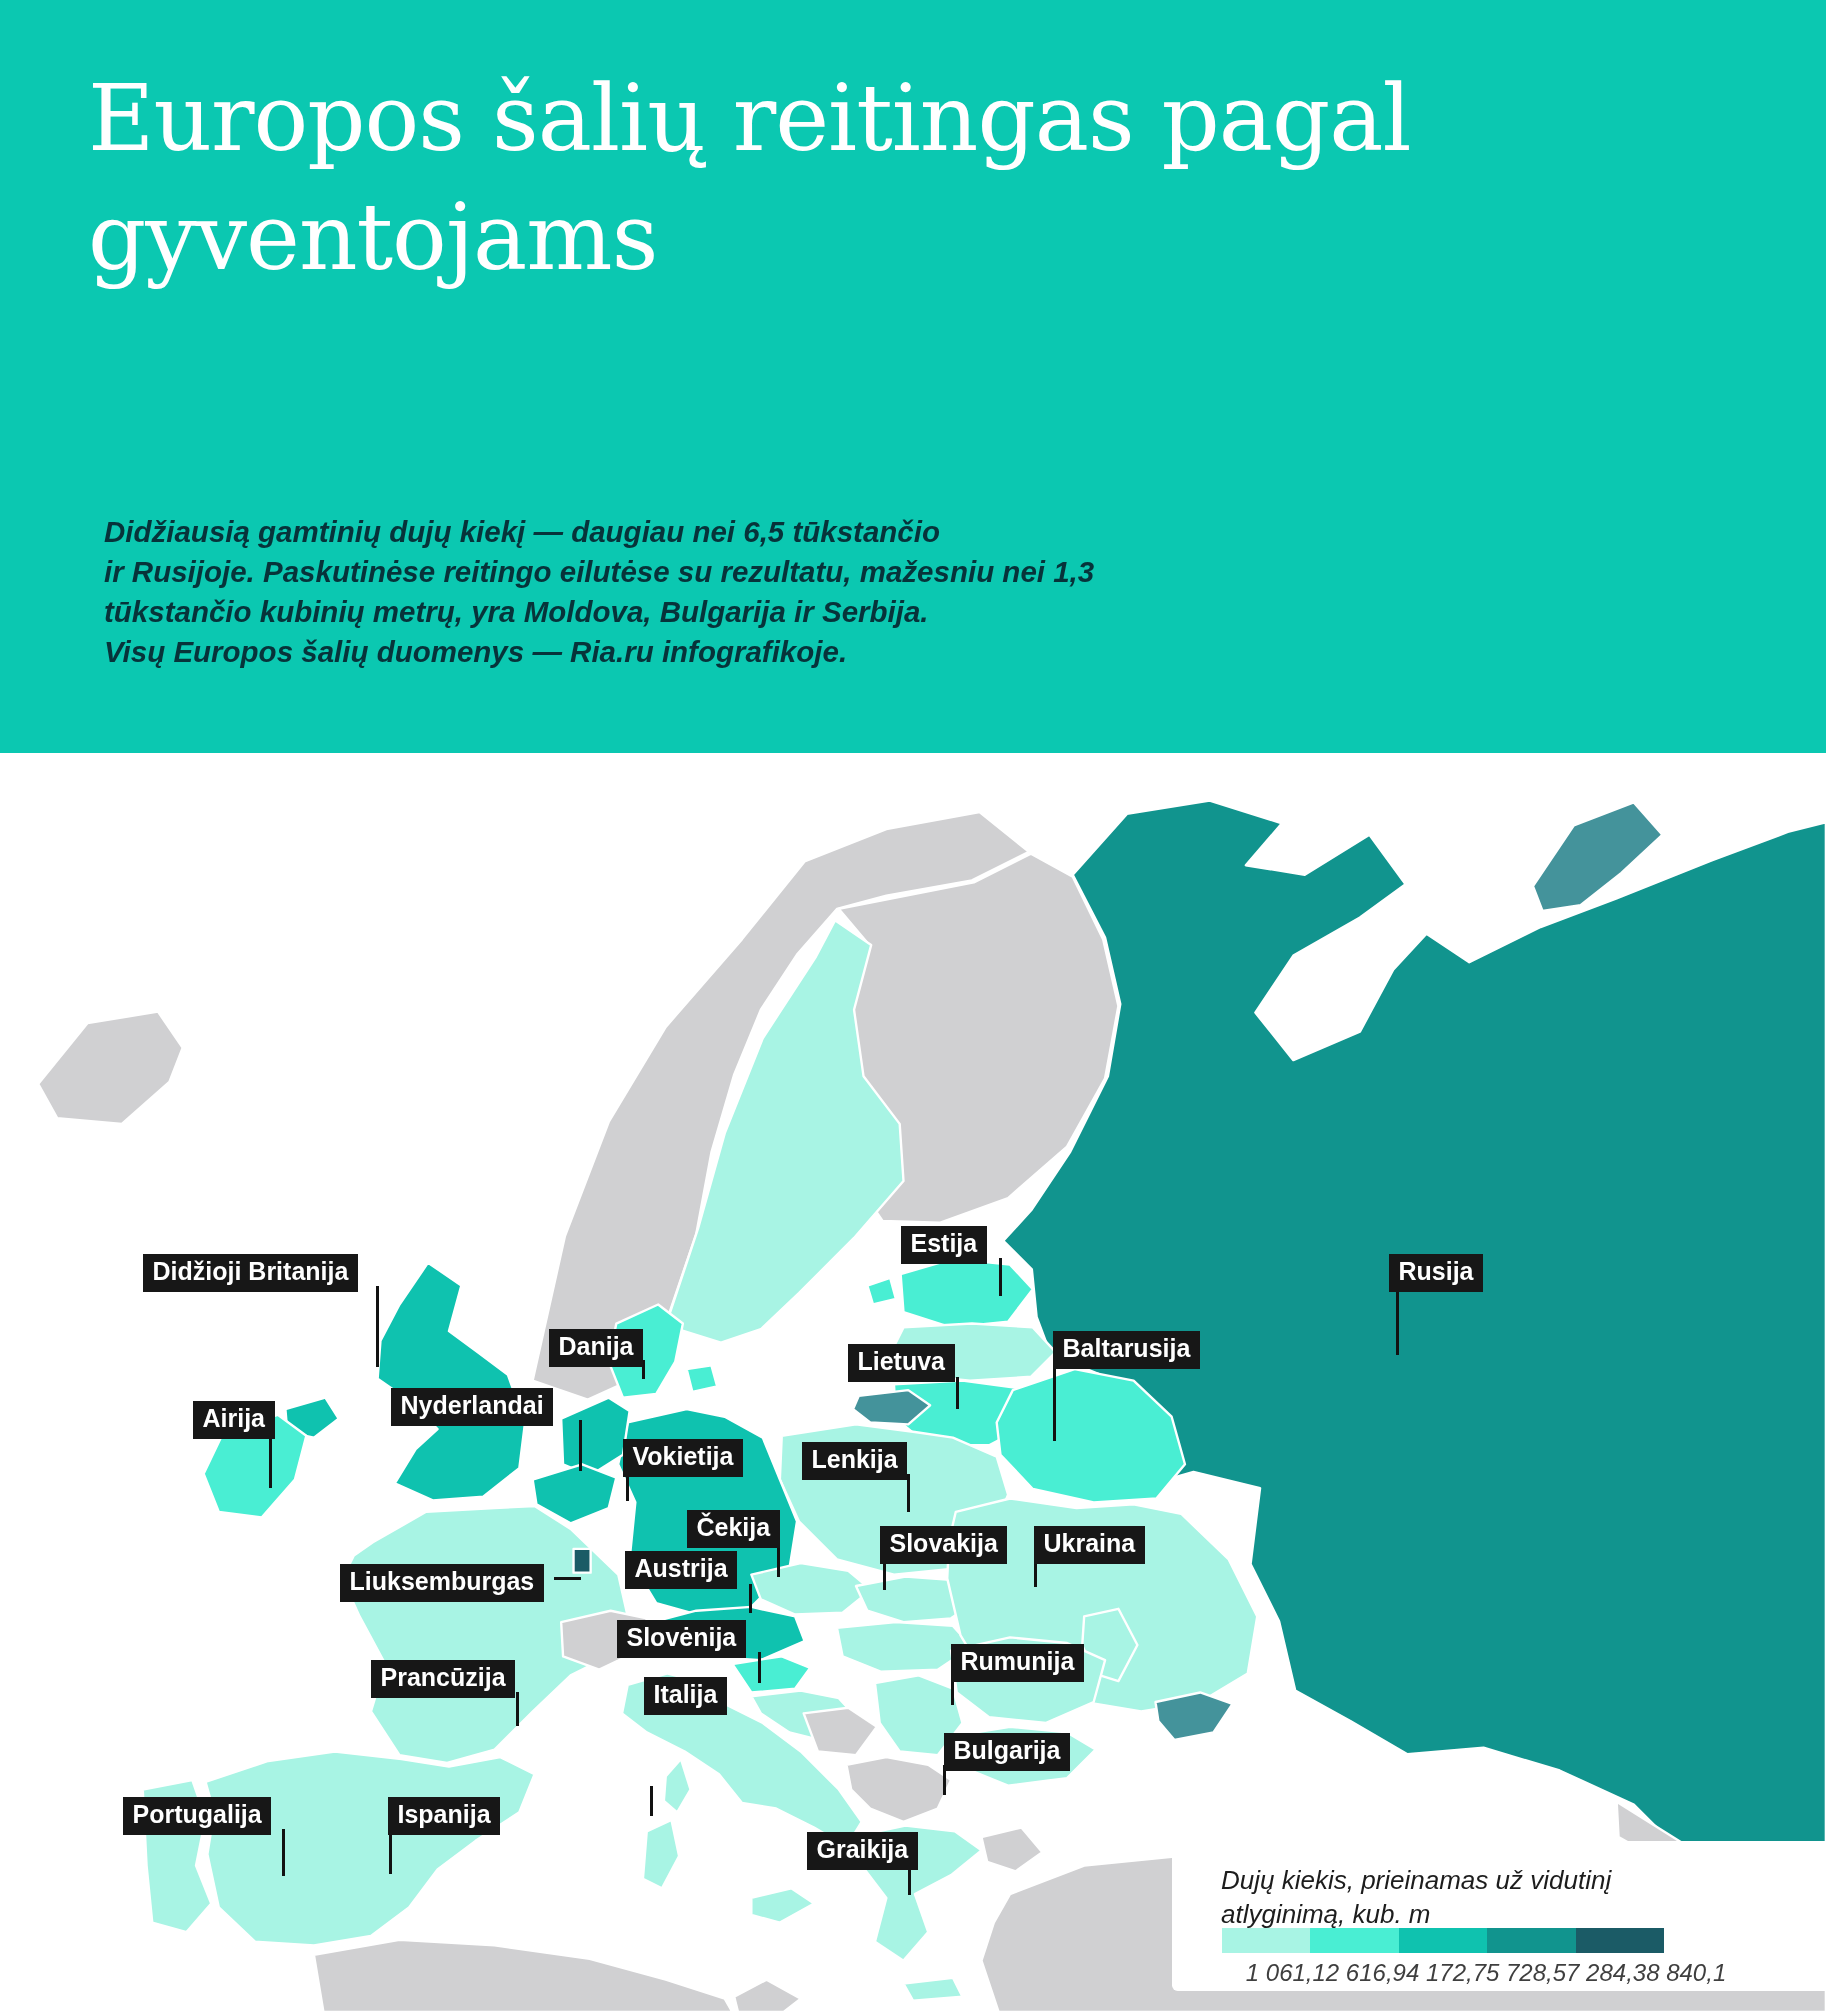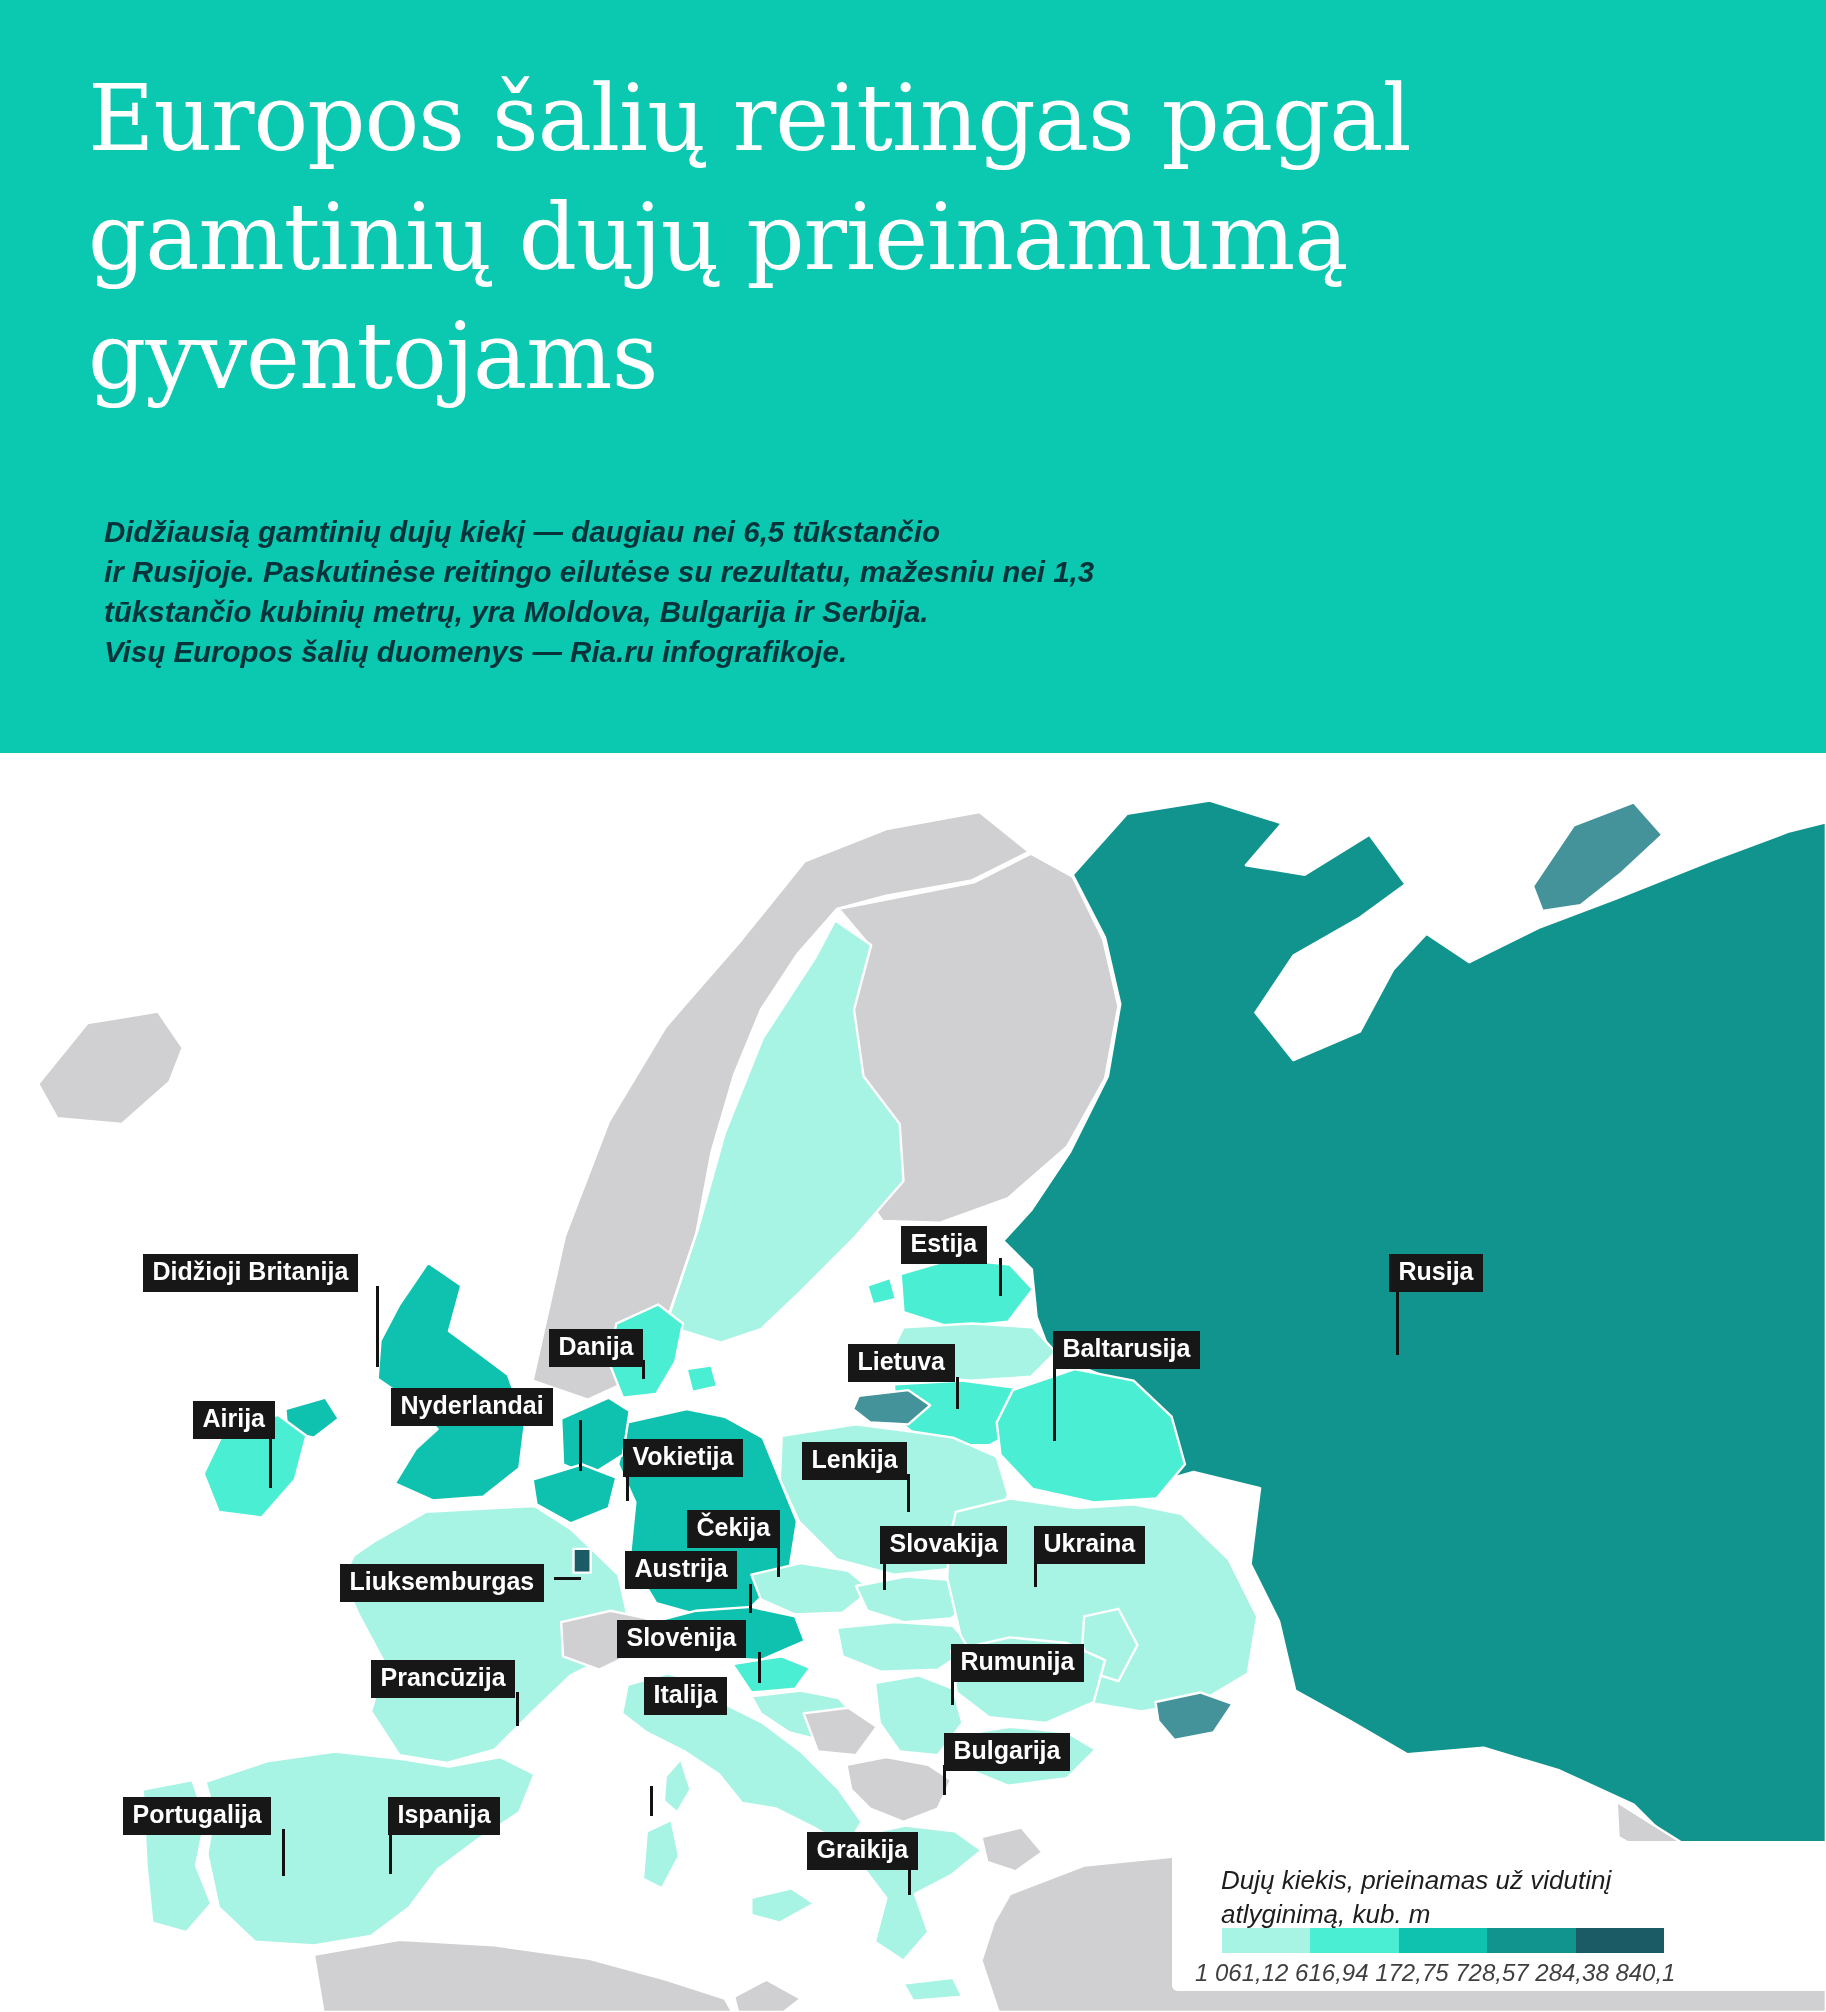--- a/index.html
+++ b/index.html
@@ -38,30 +38,29 @@
     background:#ffffff;border-radius:5.7px;z-index:4;font-style:italic;
   }
   .legend-title{position:absolute;left:49px;top:23px;color:#1d1d1d;font-size:26px;line-height:1.3}
   .legend-title span{display:block}
   .ramp{position:absolute;left:50px;top:87px;width:442px;height:25px;display:flex}
   .ramp i{flex:1;display:block}
   .sw-1{background:var(--c1)} .sw-2{background:var(--c2)} .sw-3{background:var(--c3)}
   .sw-4{background:var(--c4)} .sw-5{background:var(--c5)}
   .ticks{
     position:absolute;left:23px;top:118px;width:582px;display:flex;
-    justify-content:flex-start;color:#3f3f3f;font-size:24px;
+    justify-content:center;color:#3f3f3f;font-size:24px;
   }
 </style>
 </head>
 <body>
 
 <div class="header">
   <h1 class="title" style="margin:4px;font-weight:400">
     <span>Europos šalių reitingas pagal</span>
-    <span>gamtinių dujų prieinamumą</span>
     <span>gyventojams</span>
   </h1>
   <p class="subtitle" style="margin:16px">
     <span>Didžiausią gamtinių dujų kiekį — daugiau nei 6,5 tūkstančio</span>
     <span>ir Rusijoje. Paskutinėse reitingo eilutėse su rezultatu, mažesniu nei 1,3</span>
     <span>tūkstančio kubinių metrų, yra Moldova, Bulgarija ir Serbija.</span>
     <span>Visų Europos šalių duomenys — Ria.ru infografikoje.</span>
   </p>
 </div>
 

